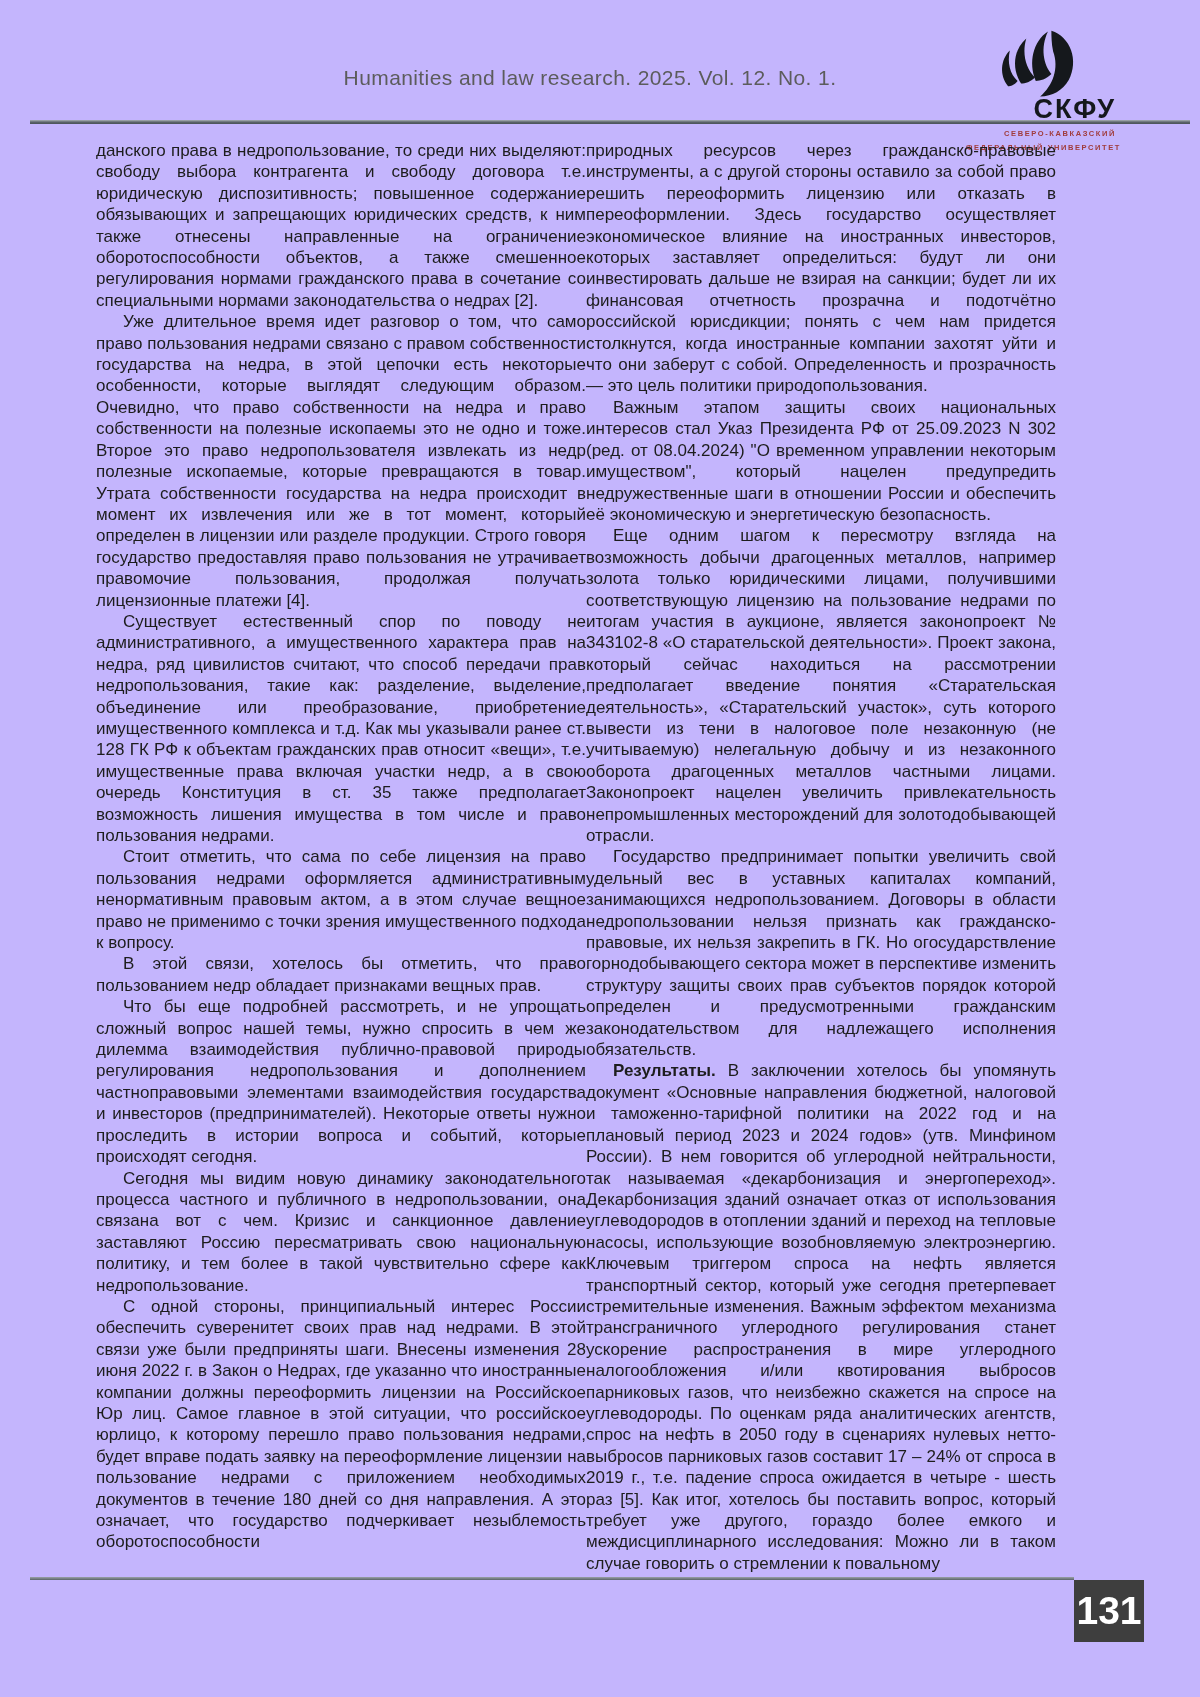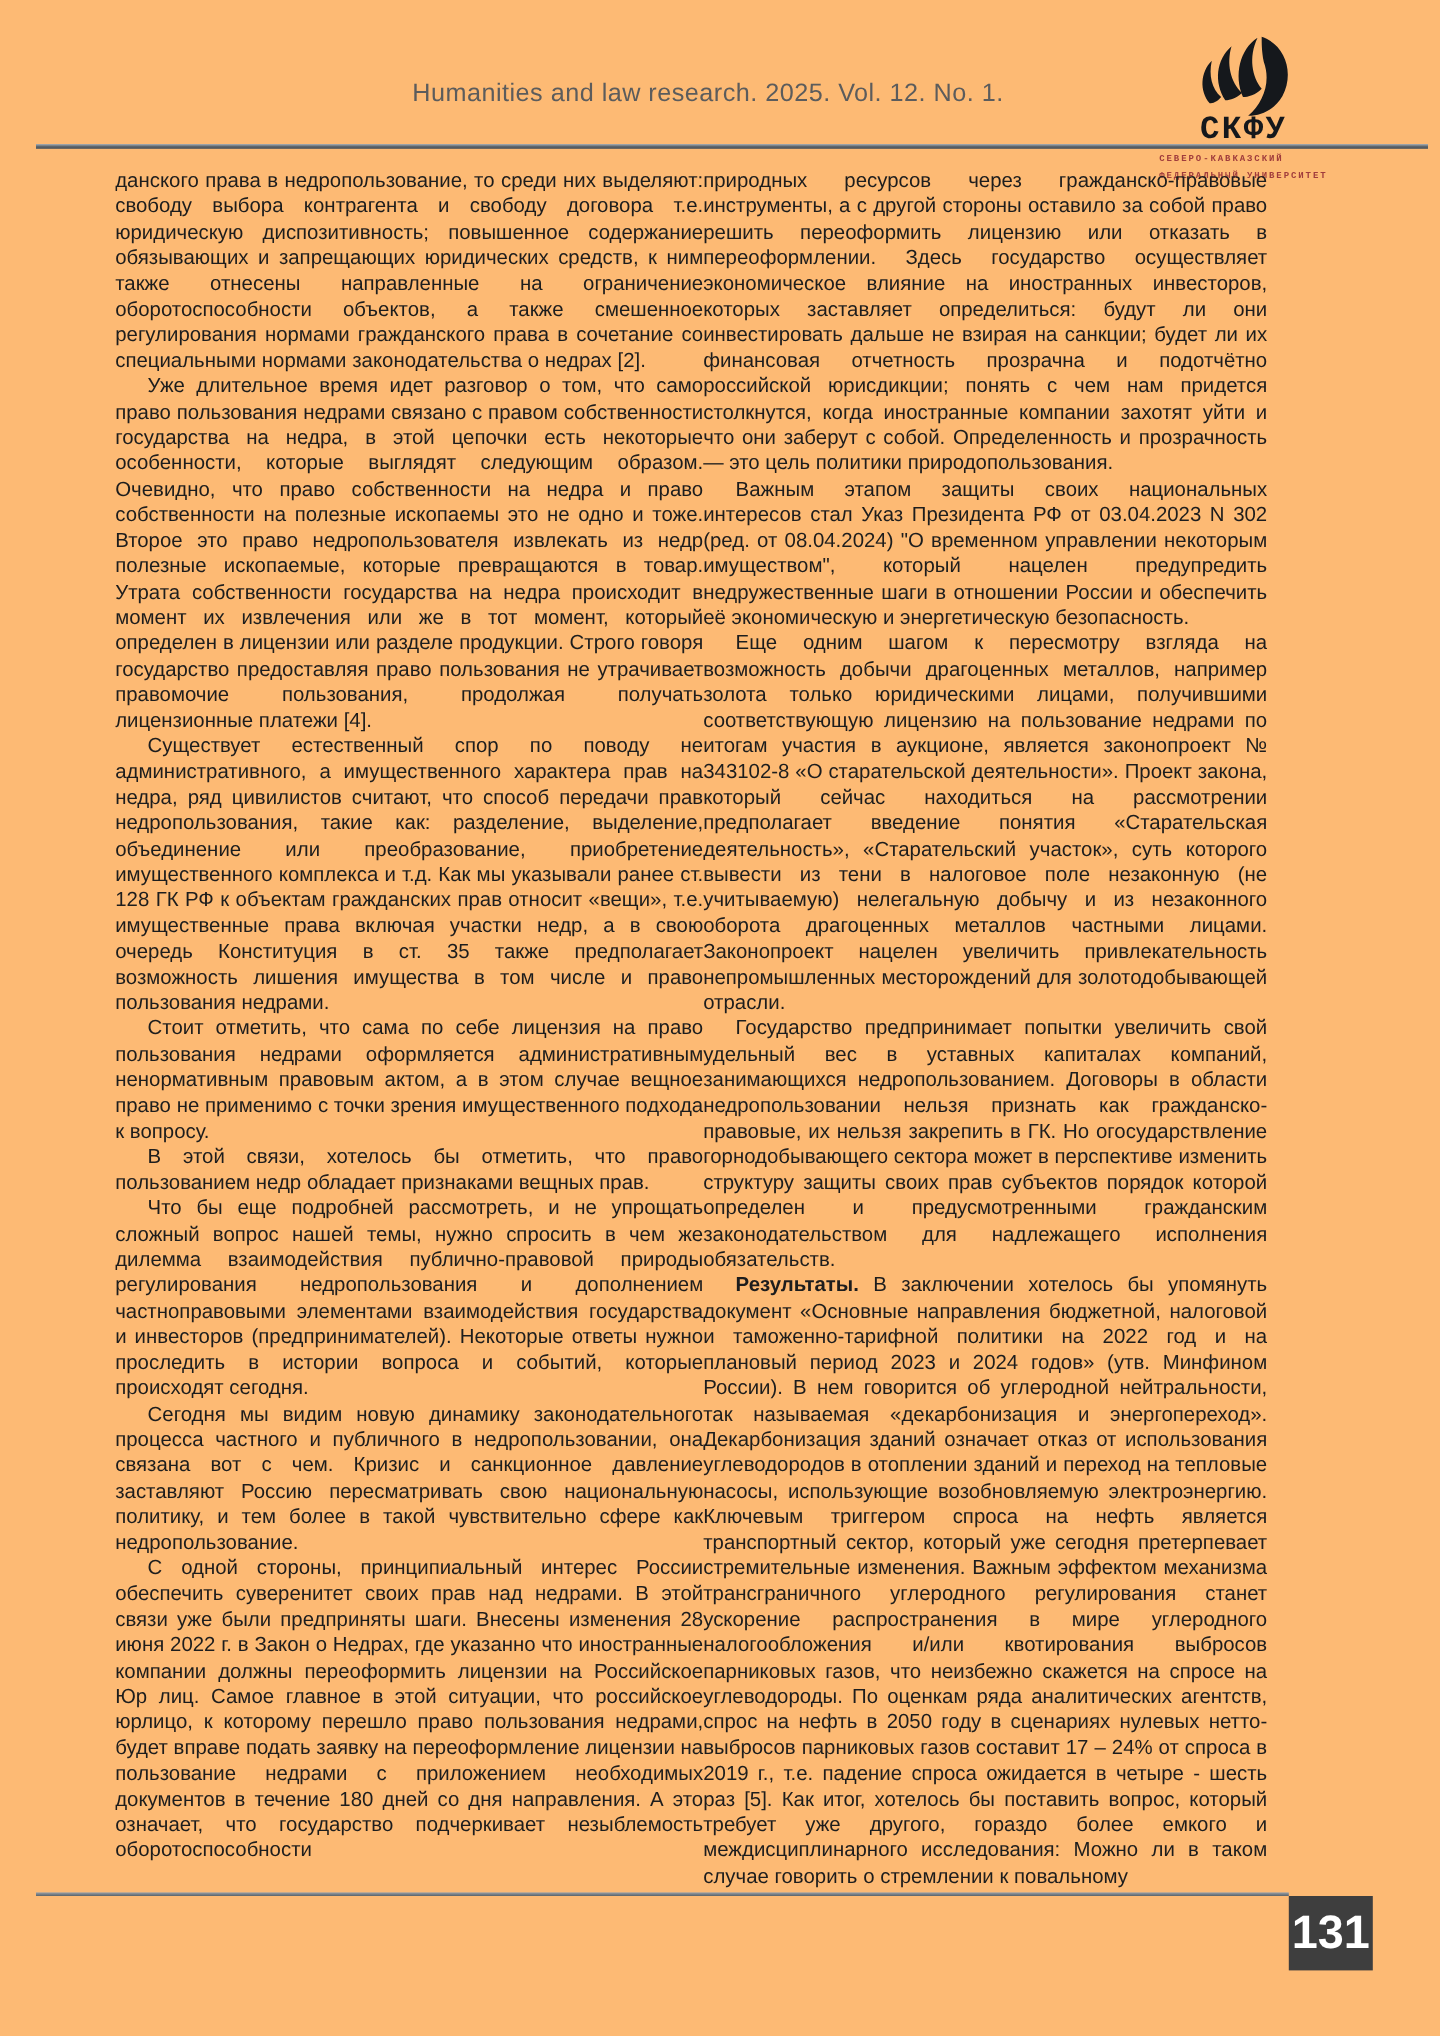--- a/index.html
+++ b/index.html
@@ -1,31 +1,31 @@
 <!DOCTYPE html>
 <html lang="ru"><head>
 <meta charset="utf-8">
 <style>
   html,body{margin:0;padding:0;background:#ffffff;}
   .page{
     position:relative;
     width:1200px;height:1697px;
-    background:#fdba74;
+    background:#c4b5fd;
     font-family:"Liberation Sans",sans-serif;
     overflow:hidden;
   }
   .header-title{
     position:absolute;left:0;top:66px;width:1180px;
     text-align:center;
     font-size:21px;letter-spacing:.4px;
     color:#5c5c5c;
   }
   .logo{
     position:absolute;left:966px;top:28px;width:150px;
-    text-align:left;color:#111;font-family:Liberation Mono, monospace;
+    text-align:right;color:#111;
   }
   .logo-emblem{display:block;margin:0 auto;}
   .logo-acronym{
     display:block;margin-top:-26px;padding-left:34px;
     font-size:27px;font-weight:bold;letter-spacing:2px;color:#15181c;
   }
   .logo-caption{
     display:block;margin-top:4px;
     font-size:7.5px;font-weight:bold;letter-spacing:1.6px;
     color:#a03c3c;line-height:10px;white-space:nowrap;
@@ -88,21 +88,21 @@
         <p>Уже длительное время идет разговор о том, что само право пользования недрами связано с правом собственности государства на недра, в этой цепочки есть некоторые особенности, которые выглядят следующим образом. Очевидно, что право собственности на недра и право собственности на полезные ископаемы это не одно и тоже. Второе это право недропользователя извлекать из недр полезные ископаемые, которые превращаются в товар. Утрата собственности государства на недра происходит в момент их извлечения или же в тот момент, который определен в лицензии или разделе продукции. Строго говоря государство предоставляя право пользования не утрачивает правомочие пользования, продолжая получать лицензионные платежи [4].</p>
         <p>Существует естественный спор по поводу не административного, а имущественного характера прав на недра, ряд цивилистов считают, что способ передачи прав недропользования, такие как: разделение, выделение, объединение или преобразование, приобретение имущественного комплекса и т.д. Как мы указывали ранее ст. 128 ГК РФ к объектам гражданских прав относит «вещи», т.е. имущественные права включая участки недр, а в свою очередь Конституция в ст. 35 также предполагает возможность лишения имущества в том числе и право пользования недрами.</p>
         <p>Стоит отметить, что сама по себе лицензия на право пользования недрами оформляется административным ненормативным правовым актом, а в этом случае вещное право не применимо с точки зрения имущественного подхода к вопросу.</p>
         <p>В этой связи, хотелось бы отметить, что право пользованием недр обладает признаками вещных прав.</p>
         <p>Что бы еще подробней рассмотреть, и не упрощать сложный вопрос нашей темы, нужно спросить в чем же дилемма взаимодействия публично-правовой природы регулирования недропользования и дополнением частноправовыми элементами взаимодействия государства и инвесторов (предпринимателей). Некоторые ответы нужно проследить в истории вопроса и событий, которые происходят сегодня.</p>
         <p>Сегодня мы видим новую динамику законодательного процесса частного и публичного в недропользовании, она связана вот с чем. Кризис и санкционное давление заставляют Россию пересматривать свою национальную политику, и тем более в такой чувствительно сфере как недропользование.</p>
         <p>С одной стороны, принципиальный интерес России обеспечить суверенитет своих прав над недрами. В этой связи уже были предприняты шаги. Внесены изменения 28 июня 2022 г. в Закон о Недрах, где указанно что иностранные компании должны переоформить лицензии на Российское Юр лиц. Самое главное в этой ситуации, что российское юрлицо, к которому перешло право пользования недрами, будет вправе подать заявку на переоформление лицензии на пользование недрами с приложением необходимых документов в течение 180 дней со дня направления. А это означает, что государство подчеркивает незыблемость оборотоспособности</p>
       </div>
     <div class="col col-right" id="col-right" lang="ru">
         <p class="no-indent">природных ресурсов через гражданско-правовые инструменты, а с другой стороны оставило за собой право решить переоформить лицензию или отказать в переоформлении. Здесь государство осуществляет экономическое влияние на иностранных инвесторов, которых заставляет определиться: будут ли они инвестировать дальше не взирая на санкции; будет ли их финансовая отчетность прозрачна и подотчётно российской юрисдикции; понять с чем нам придется столкнутся, когда иностранные компании захотят уйти и что они заберут с собой. Определенность и прозрачность — это цель политики природопользования.</p>
-        <p>Важным этапом защиты своих национальных интересов стал Указ Президента РФ от 03.04.2023 N 302 (ред. от 08.04.2024) "О временном управлении некоторым имуществом", который нацелен предупредить недружественные шаги в отношении России и обеспечить её экономическую и энергетическую безопасность.</p>
+        <p>Важным этапом защиты своих национальных интересов стал Указ Президента РФ от 25.09.2023 N 302 (ред. от 08.04.2024) "О временном управлении некоторым имуществом", который нацелен предупредить недружественные шаги в отношении России и обеспечить её экономическую и энергетическую безопасность.</p>
         <p>Еще одним шагом к пересмотру взгляда на возможность добычи драгоценных металлов, например золота только юридическими лицами, получившими соответствующую лицензию на пользование недрами по итогам участия в аукционе, является законопроект № 343102-8 «О старательской деятельности». Проект закона, который сейчас находиться на рассмотрении предполагает введение понятия «Старательская деятельность», «Старательский участок», суть которого вывести из тени в налоговое поле незаконную (не учитываемую) нелегальную добычу и из незаконного оборота драгоценных металлов частными лицами. Законопроект нацелен увеличить привлекательность непромышленных месторождений для золотодобывающей отрасли.</p>
         <p>Государство предпринимает попытки увеличить свой удельный вес в уставных капиталах компаний, занимающихся недропользованием. Договоры в области недропользовании нельзя признать как гражданско-правовые, их нельзя закрепить в ГК. Но огосударствление горнодобывающего сектора может в перспективе изменить структуру защиты своих прав субъектов порядок которой определен и предусмотренными гражданским законодательством для надлежащего исполнения обязательств.</p>
         <p><b>Результаты. </b>В заключении хотелось бы упомянуть документ «Основные направления бюджетной, налоговой и таможенно-тарифной политики на 2022 год и на плановый период 2023 и 2024 годов» (утв. Минфином России). В нем говорится об углеродной нейтральности, так называемая «декарбонизация и энергопереход». Декарбонизация зданий означает отказ от использования углеводородов в отоплении зданий и переход на тепловые насосы, использующие возобновляемую электроэнергию. Ключевым триггером спроса на нефть является транспортный сектор, который уже сегодня претерпевает стремительные изменения. Важным эффектом механизма трансграничного углеродного регулирования станет ускорение распространения в мире углеродного налогообложения и/или квотирования выбросов парниковых газов, что неизбежно скажется на спросе на углеводороды. По оценкам ряда аналитических агентств, спрос на нефть в 2050 году в сценариях нулевых нетто-выбросов парниковых газов составит 17 – 24% от спроса в 2019 г., т.е. падение спроса ожидается в четыре - шесть раз [5]. Как итог, хотелось бы поставить вопрос, который требует уже другого, гораздо более емкого и междисциплинарного исследования: Можно ли в таком случае говорить о стремлении к повальному</p>
       </div>
   </div>
 
   <div class="bottom-rule"></div>
 
   <div class="page-number-box" style="background: rgb(62, 62, 62);">131</div>
 

